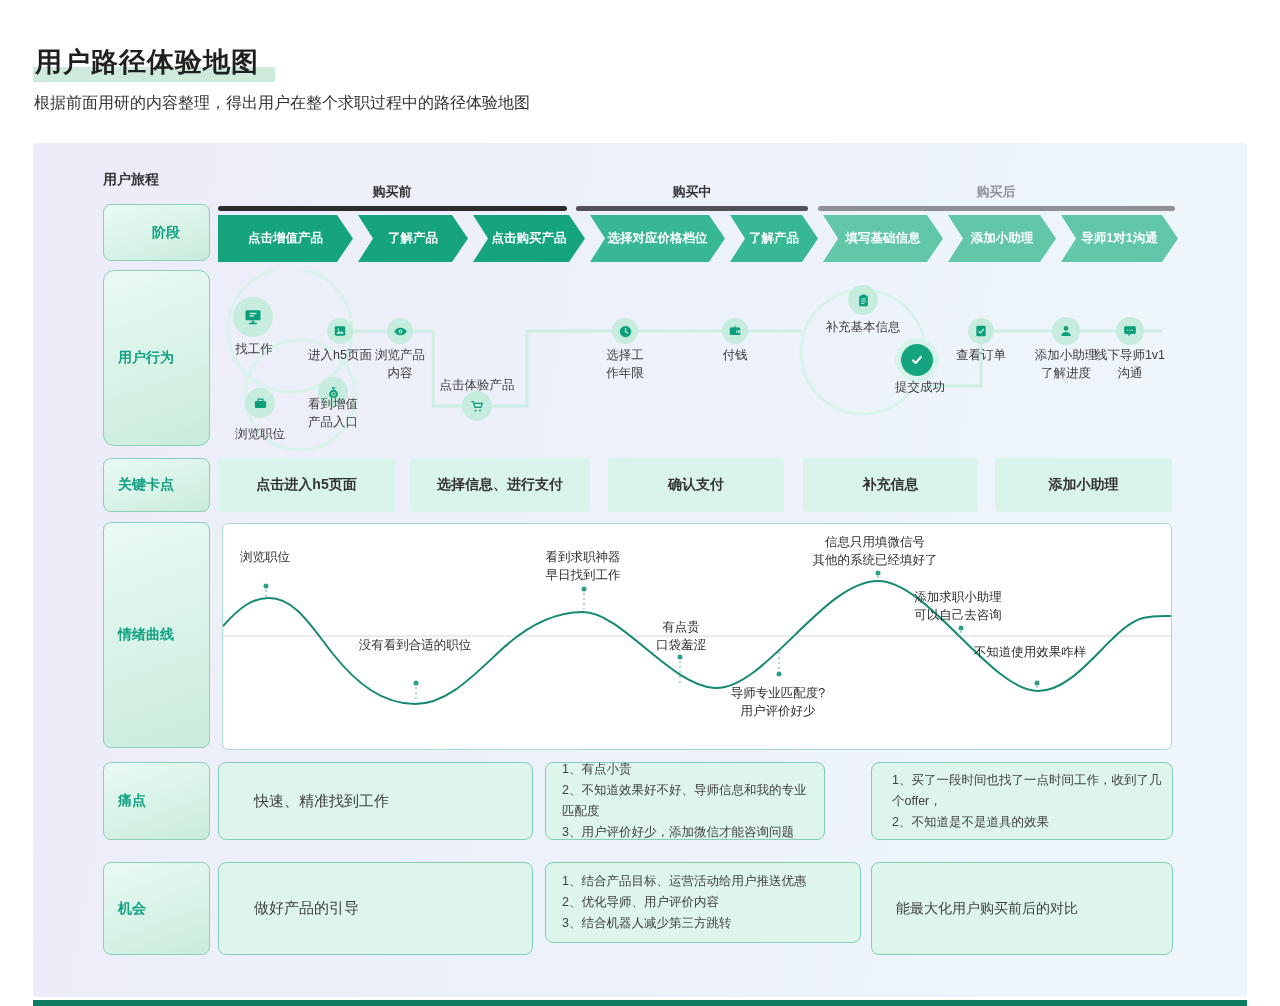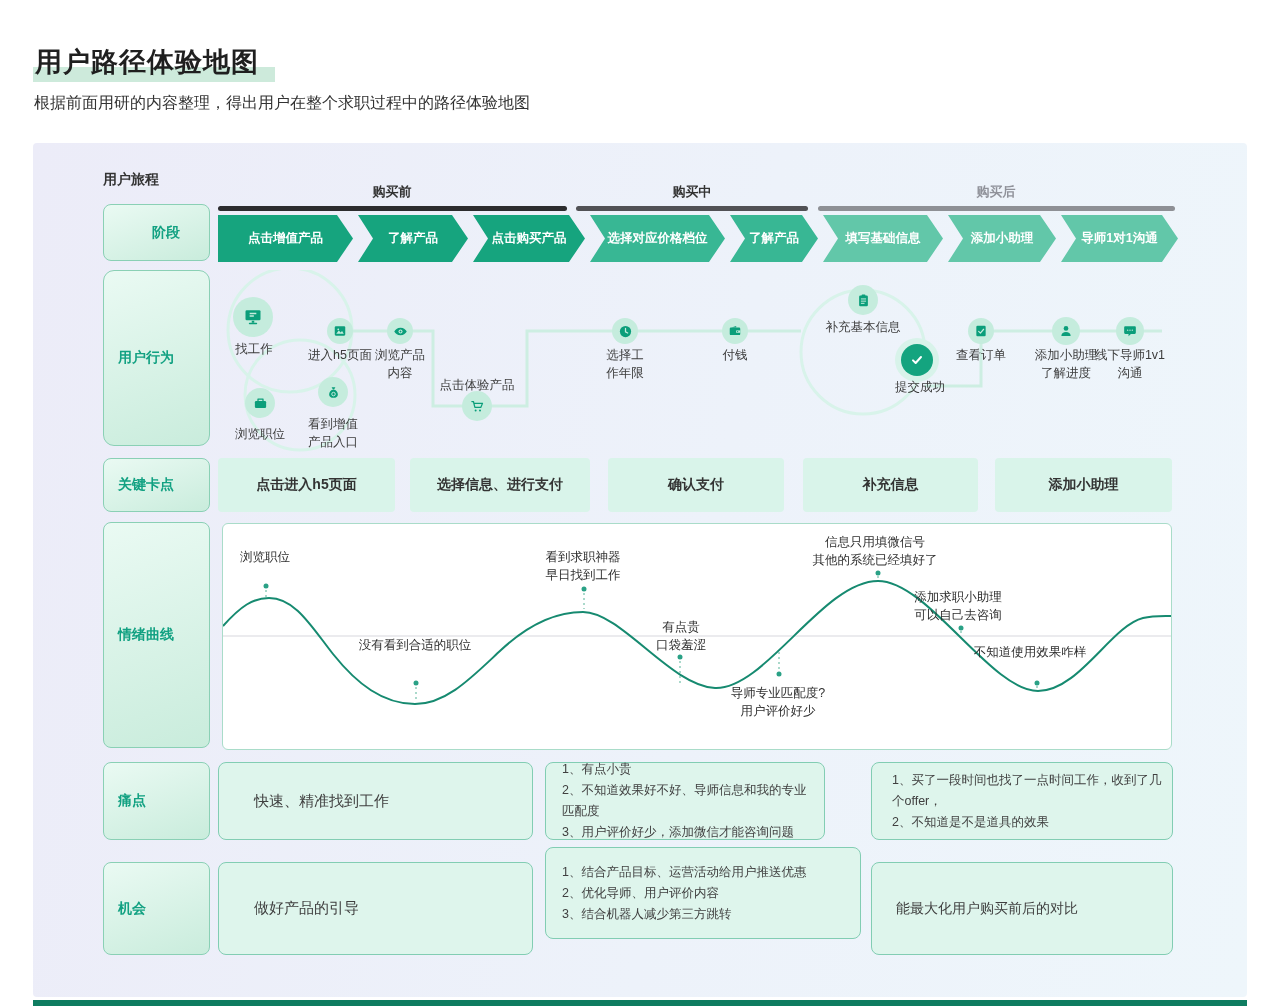--- a/index.html
+++ b/index.html
@@ -113,21 +113,21 @@
     </div>
     <div class="blabel" style="left:307px;top:203px;">进入h5页面</div>
 
     <div class="bcircle" style="left:300px;top:249px;width:30px;height:30px;">
       <svg width="15" height="15" viewBox="0 0 24 24" fill="#0b9e7a">
           <path d="M9 3.5h6L13 7h-2z"></path>
           <path d="M12 7.5c4.2 0 7 3.4 7 7.6 0 3.7-3.1 5.4-7 5.4s-7-1.7-7-5.4c0-4.2 2.8-7.6 7-7.6z"></path>
           <circle cx="12" cy="14.5" r="2.8" fill="none" stroke="#c5ecdd" stroke-width="1.6"></circle>
         </svg>
     </div>
-    <div class="blabel" style="left:300px;top:272px;">看到增值
+    <div class="blabel" style="left:300px;top:252px;">看到增值
 产品入口</div>
 
     <div class="bcircle" style="left:367px;top:188px;width:26px;height:26px;">
       <svg width="15" height="15" viewBox="0 0 24 24" fill="#0b9e7a">
           <path d="M12 6C7 6 3.3 9.3 2 12c1.3 2.7 5 6 10 6s8.7-3.3 10-6c-1.3-2.7-5-6-10-6z"></path>
           <circle cx="12" cy="12" r="3.2" fill="#c5ecdd"></circle>
           <circle cx="12" cy="12" r="1.5" fill="#0b9e7a"></circle>
         </svg>
     </div>
     <div class="blabel" style="left:367px;top:203px;">浏览产品
@@ -268,21 +268,21 @@
     <div class="card list" style="left:512px;top:619px;width:280px;height:78px;">1、有点小贵
 2、不知道效果好不好、导师信息和我的专业匹配度
 3、用户评价好少，添加微信才能咨询问题</div>
     <div class="card list" style="left:838px;top:619px;width:302px;height:78px;padding-left:20px;">1、买了一段时间也找了一点时间工作，收到了几个offer，
 2、不知道是不是道具的效果</div>
 
     <div class="row-label" style="left:70px;top:719px;width:107px;height:93px;">
       <span>机会</span>
     </div>
     <div class="card single" style="left:185px;top:719px;width:315px;height:93px;">做好产品的引导</div>
-    <div class="card list" style="left:512px;top:704px;width:316px;height:92px;">1、结合产品目标、运营活动给用户推送优惠
+    <div class="card list" style="left:512px;top:719px;width:316px;height:81px;">1、结合产品目标、运营活动给用户推送优惠
 2、优化导师、用户评价内容
 3、结合机器人减少第三方跳转</div>
     <div class="card list" style="left:838px;top:719px;width:302px;height:93px;padding-left:24px;font-size:14px;">能最大化用户购买前后的对比</div>
 
   </div>
 
   <div class="bottom-bar"></div>
 </div>
 
 </body></html>

